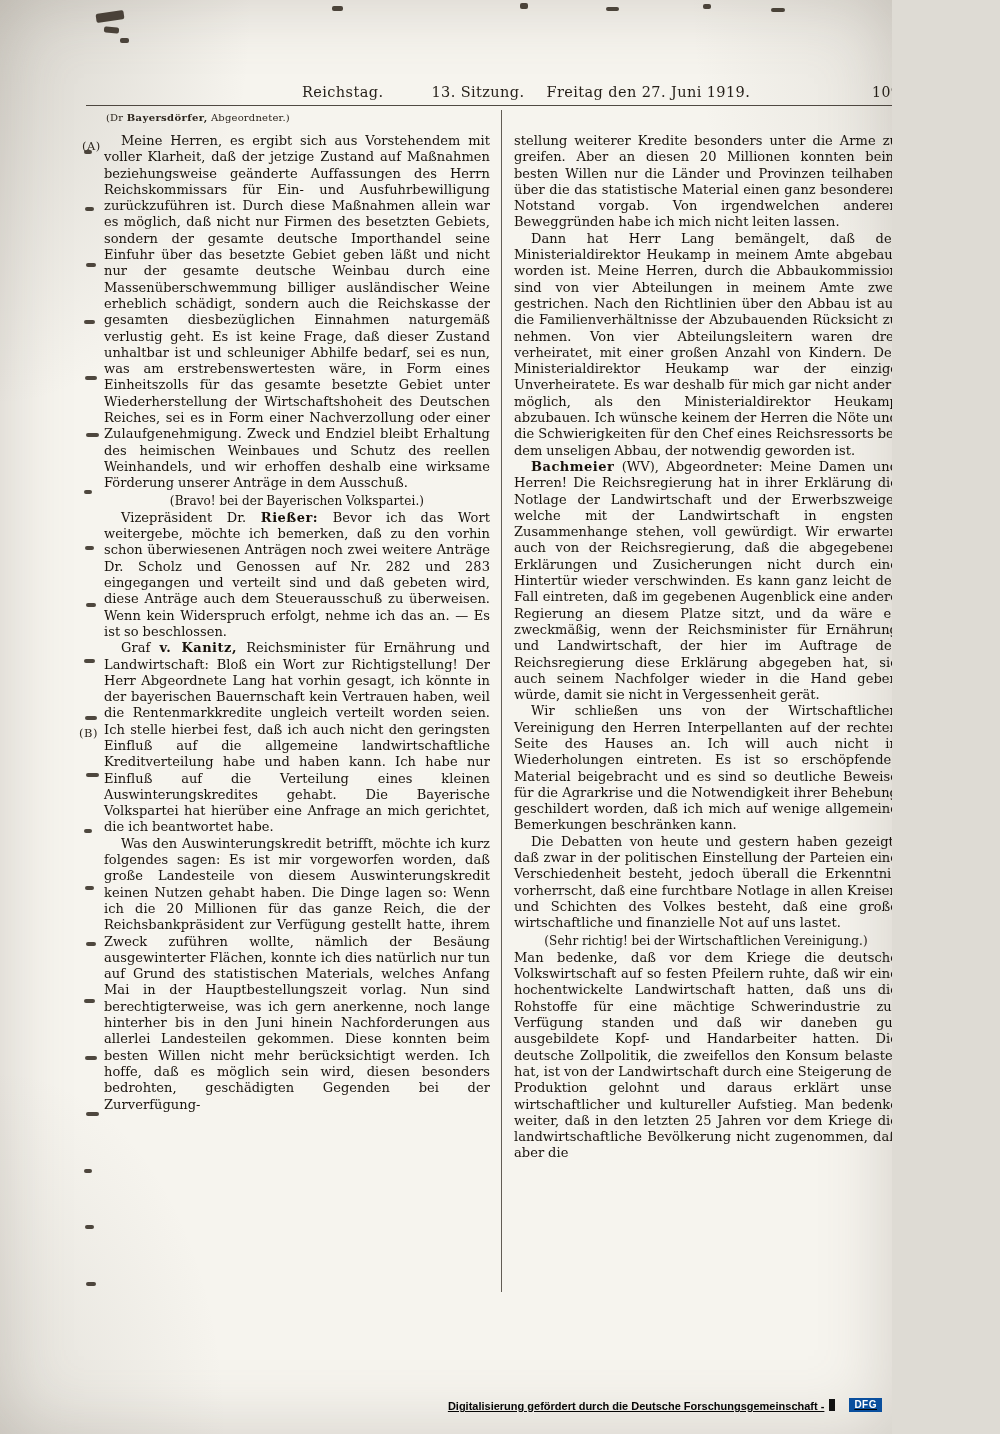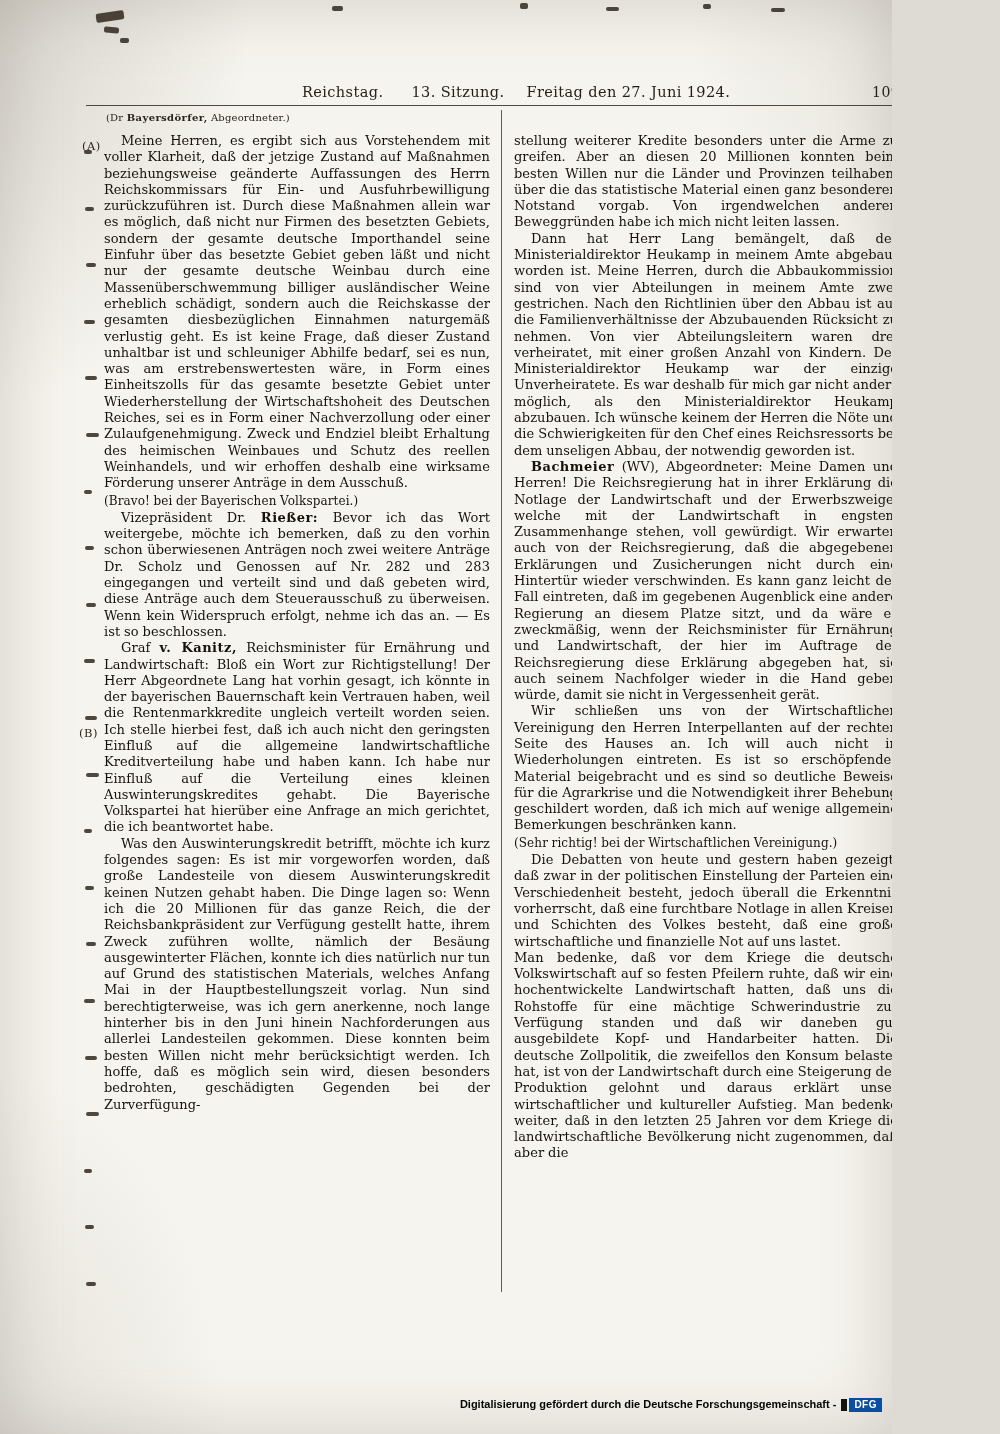--- a/index.html
+++ b/index.html
@@ -21,21 +21,21 @@
     color:#1a140e;
   }
 
   
   .header {
     position:absolute; top:84px; left:88px; width:826px;
     display:flex; align-items:baseline;
     font-size:14.5px; letter-spacing:.4px; color:#241e17;
   }
   .h-journal { margin-left:214px; }
-  .h-session { margin-left:28px; }
+  .h-session { margin-left:48px; }
   .h-date    { margin-left:22px; }
   .h-page    { margin-left:auto; margin-right:14px; font-size:14px;text-align:center; }
   .header-rule {
     position:absolute; top:105px; left:86px; width:830px; height:0;
     border-top:1.6px solid #332c24; opacity:.85;
   }
 
   .speaker-note {
     position:absolute; top:112px; left:106px;
     font-size:10px; color:#2a231b; letter-spacing:.2px;
@@ -56,43 +56,43 @@
     word-spacing:-.3px;
   }
   .col-right { width:384px; }
   .col-divider {
     position:absolute; top:110px; left:501px; width:1px; height:1182px;
     background:#3d362d; opacity:.8;
   }
   p.para { margin:0; }
   p.para.indent { text-indent:17px; }
   p.para.center-note {
-    text-indent:0; font-size:12px;
+    text-align:center; text-indent:0; font-size:12px;
     padding:1px 0; letter-spacing:.1px;
   }
   p.para b.speaker { font-weight:bold; letter-spacing:.5px; }
 
   
   .m-label {
     position:absolute; font-size:11.5px; color:#2c251d; letter-spacing:.5px;
   }
   .m-a { left:82px;  top:139px; }
   .m-b { left:79px;  top:726px; }
   .m-c { left:907px; top:141px; }
   .m-d { left:904px; top:728px; }
 
   
   .footer {
     position:absolute; right:10px; bottom:22px;
-    display:flex; align-items:flex-start; gap:5px;
+    display:flex; align-items:flex-end; gap:5px;
     font-family:"Liberation Sans", sans-serif;
-    font-size:11px; font-weight:bold; color:#050505;
+    font-size:11px; font-weight:bold; color:#050505;text-decoration:underline;
   }
   .dfg-logo {
-    display:inline-flex; align-items:center; gap:2px;
+    display:inline-flex; align-items:center; gap:14px;
   }
   .dfg-black { width:6px; height:12px; background:#111; }
   .dfg-blue {
     background:#0a4f9e; color:#fff; font-size:10px; font-weight:bold;
     padding:1px 5px 2px 5px; letter-spacing:.5px;
     font-family:"Liberation Sans", sans-serif;
   }
 
   
   .art {
@@ -143,21 +143,21 @@
       <div class="art dash" style="top: 1055.6px; left: 85px; width: 12px;"></div>
       <div class="art dash" style="top: 1112.2px; left: 86px; width: 13px;"></div>
       <div class="art dash" style="top: 1168.8px; left: 84px; width: 8px;"></div>
       <div class="art dash" style="top: 1225.4px; left: 85px; width: 9px;"></div>
       <div class="art dash" style="top: 1282px; left: 86px; width: 10px;"></div>
     </div>
 
   <div class="header">
     <span class="h-journal">Reichstag.</span>
     <span class="h-session">13. Sitzung.</span>
-    <span class="h-date">Freitag den 27. Juni 1924.</span>
+    <span class="h-date">Freitag den 27. Juni 1919.</span>
     <span class="h-page">109</span>
   </div>
   <div class="header-rule"></div>
 
   <div class="speaker-note"><span>(Dr </span><b>Bayersdörfer,</b><span> Abgeordneter.)</span></div>
 
   <span class="m-label m-a">(A)</span>
   <span class="m-label m-b">(B)</span>
   <span class="m-label m-c">(C)</span>
   <span class="m-label m-d">(D)</span>
@@ -170,22 +170,22 @@
         <p class="para center-note">(Bravo! bei der Bayerischen Volkspartei.)</p>
         <p class="para indent">Vizepräsident Dr. <b class="speaker">Rießer:</b> Bevor ich das Wort weitergebe, möchte ich bemerken, daß zu den vorhin schon überwiesenen Anträgen noch zwei weitere Anträge Dr. Scholz und Genossen auf Nr. 282 und 283 eingegangen und verteilt sind und daß gebeten wird, diese Anträge auch dem Steuerausschuß zu überweisen. Wenn kein Widerspruch erfolgt, nehme ich das an. — Es ist so beschlossen.</p>
         <p class="para indent">Graf <b class="speaker">v. Kanitz,</b> Reichsminister für Ernährung und Landwirtschaft: Bloß ein Wort zur Richtigstellung! Der Herr Abgeordnete Lang hat vorhin gesagt, ich könnte in der bayerischen Bauernschaft kein Vertrauen haben, weil die Rentenmarkkredite ungleich verteilt worden seien. Ich stelle hierbei fest, daß ich auch nicht den geringsten Einfluß auf die allgemeine landwirtschaftliche Kreditverteilung habe und haben kann. Ich habe nur Einfluß auf die Verteilung eines kleinen Auswinterungskredites gehabt. Die Bayerische Volkspartei hat hierüber eine Anfrage an mich gerichtet, die ich beantwortet habe.</p>
         <p class="para indent">Was den Auswinterungskredit betrifft, möchte ich kurz folgendes sagen: Es ist mir vorgeworfen worden, daß große Landesteile von diesem Auswinterungskredit keinen Nutzen gehabt haben. Die Dinge lagen so: Wenn ich die 20 Millionen für das ganze Reich, die der Reichsbankpräsident zur Verfügung gestellt hatte, ihrem Zweck zuführen wollte, nämlich der Besäung ausgewinterter Flächen, konnte ich dies natürlich nur tun auf Grund des statistischen Materials, welches Anfang Mai in der Hauptbestellungszeit vorlag. Nun sind berechtigterweise, was ich gern anerkenne, noch lange hinterher bis in den Juni hinein Nachforderungen aus allerlei Landesteilen gekommen. Diese konnten beim besten Willen nicht mehr berücksichtigt werden. Ich hoffe, daß es möglich sein wird, diesen besonders bedrohten, geschädigten Gegenden bei der Zurverfügung-</p>
       </div>
     <div class="col col-right">
         <p class="para">stellung weiterer Kredite besonders unter die Arme zu greifen. Aber an diesen 20 Millionen konnten beim besten Willen nur die Länder und Provinzen teilhaben, über die das statistische Material einen ganz besonderen Notstand vorgab. Von irgendwelchen anderen Beweggründen habe ich mich nicht leiten lassen.</p>
         <p class="para indent">Dann hat Herr Lang bemängelt, daß der Ministerialdirektor Heukamp in meinem Amte abgebaut worden ist. Meine Herren, durch die Abbaukommission sind von vier Abteilungen in meinem Amte zwei gestrichen. Nach den Richtlinien über den Abbau ist auf die Familienverhältnisse der Abzubauenden Rücksicht zu nehmen. Von vier Abteilungsleitern waren drei verheiratet, mit einer großen Anzahl von Kindern. Der Ministerialdirektor Heukamp war der einzige Unverheiratete. Es war deshalb für mich gar nicht anders möglich, als den Ministerialdirektor Heukamp abzubauen. Ich wünsche keinem der Herren die Nöte und die Schwierigkeiten für den Chef eines Reichsressorts bei dem unseligen Abbau, der notwendig geworden ist.</p>
         <p class="para indent"><b class="speaker">Bachmeier</b> (WV), Abgeordneter: Meine Damen und Herren! Die Reichsregierung hat in ihrer Erklärung die Notlage der Landwirtschaft und der Erwerbszweige, welche mit der Landwirtschaft in engstem Zusammenhange stehen, voll gewürdigt. Wir erwarten auch von der Reichsregierung, daß die abgegebenen Erklärungen und Zusicherungen nicht durch eine Hintertür wieder verschwinden. Es kann ganz leicht der Fall eintreten, daß im gegebenen Augenblick eine andere Regierung an diesem Platze sitzt, und da wäre es zweckmäßig, wenn der Reichsminister für Ernährung und Landwirtschaft, der hier im Auftrage der Reichsregierung diese Erklärung abgegeben hat, sie auch seinem Nachfolger wieder in die Hand geben würde, damit sie nicht in Vergessenheit gerät.</p>
         <p class="para indent">Wir schließen uns von der Wirtschaftlichen Vereinigung den Herren Interpellanten auf der rechten Seite des Hauses an. Ich will auch nicht in Wiederholungen eintreten. Es ist so erschöpfendes Material beigebracht und es sind so deutliche Beweise für die Agrarkrise und die Notwendigkeit ihrer Behebung geschildert worden, daß ich mich auf wenige allgemeine Bemerkungen beschränken kann.</p>
+        <p class="para indent">Die Debatten von heute und gestern haben gezeigt, daß zwar in der politischen Einstellung der Parteien eine Verschiedenheit besteht, jedoch überall die Erkenntnis vorherrscht, daß eine furchtbare Notlage in allen Kreisen und Schichten des Volkes besteht, daß eine große wirtschaftliche und finanzielle Not auf uns lastet.</p>
         <p class="para center-note">(Sehr richtig! bei der Wirtschaftlichen Vereinigung.)</p>
-        <p class="para indent">Die Debatten von heute und gestern haben gezeigt, daß zwar in der politischen Einstellung der Parteien eine Verschiedenheit besteht, jedoch überall die Erkenntnis vorherrscht, daß eine furchtbare Notlage in allen Kreisen und Schichten des Volkes besteht, daß eine große wirtschaftliche und finanzielle Not auf uns lastet.</p>
         <p class="para">Man bedenke, daß vor dem Kriege die deutsche Volkswirtschaft auf so festen Pfeilern ruhte, daß wir eine hochentwickelte Landwirtschaft hatten, daß uns die Rohstoffe für eine mächtige Schwerindustrie zur Verfügung standen und daß wir daneben gut ausgebildete Kopf- und Handarbeiter hatten. Die deutsche Zollpolitik, die zweifellos den Konsum belastet hat, ist von der Landwirtschaft durch eine Steigerung der Produktion gelohnt und daraus erklärt unser wirtschaftlicher und kultureller Aufstieg. Man bedenke weiter, daß in den letzten 25 Jahren vor dem Kriege die landwirtschaftliche Bevölkerung nicht zugenommen, daß aber die</p>
       </div>
   </div>
 
   <div class="footer">
     <span>Digitalisierung gefördert durch die Deutsche Forschungsgemeinschaft -</span>
     <span class="dfg-logo">
       <span class="dfg-black"></span>
       <span class="dfg-blue">DFG</span>
     </span>

